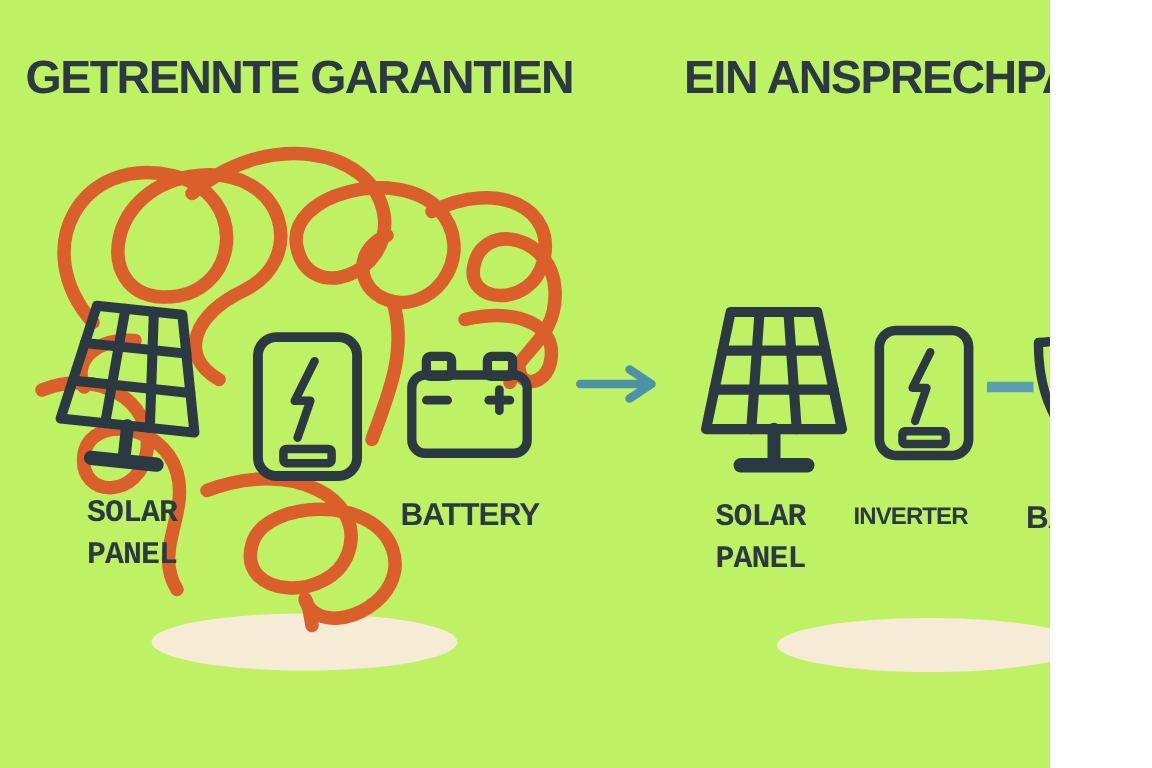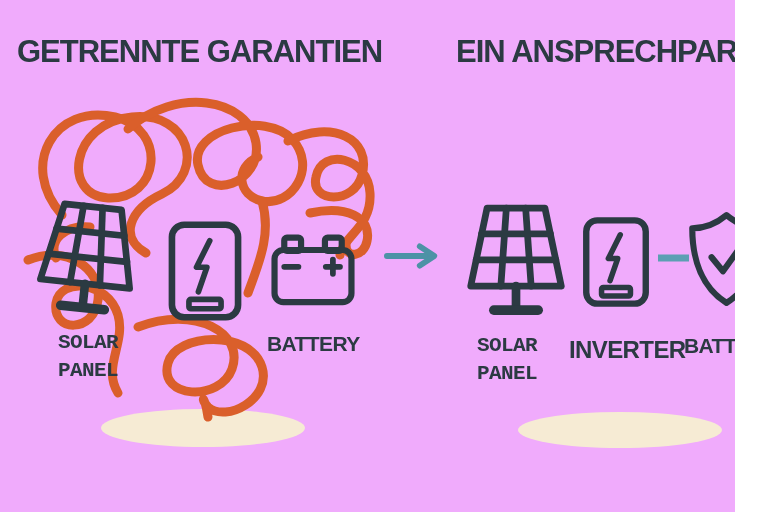--- a/index.html
+++ b/index.html
@@ -1,23 +1,22 @@
 <!DOCTYPE html>
 <html><head>
 <meta charset="utf-8">
 <style>
   html,body{margin:0;padding:0;}
   #canvas{
     position:relative;
     width:700px;height:512px;
-    background:#f0abfc;
+    background:#bef264;
     overflow:hidden;
     font-family:"Liberation Sans", sans-serif;
     color:#2B3A42;
-    padding-left:35px;
   }
   .title{
     position:absolute;
     top:34px;
     font-size:31px;
     font-weight:700;
     letter-spacing:-1px;
     white-space:nowrap;
     color:#2B3A42;
   }
@@ -27,21 +26,21 @@
   .label{
     position:absolute;
     font-size:21px;
     font-weight:700;
     letter-spacing:-0.6px;
     line-height:1.32;
     color:#2B3A42;
     white-space:nowrap;
   }
   .label.centered{text-align:center;font-family:Liberation Mono, monospace;}
-  .label.small{font-size:24px;}
+  .label.small{font-size:16px;}
   .shadow{
     position:absolute;
     background:#F6EBD4;
     border-radius:50%;
   }
   #shadow-left{left:101px;top:409px;width:204px;height:38px;}
   #shadow-right{left:518px;top:412px;width:204px;height:36px;}
   svg{display:block;}
 </style>
 </head>

